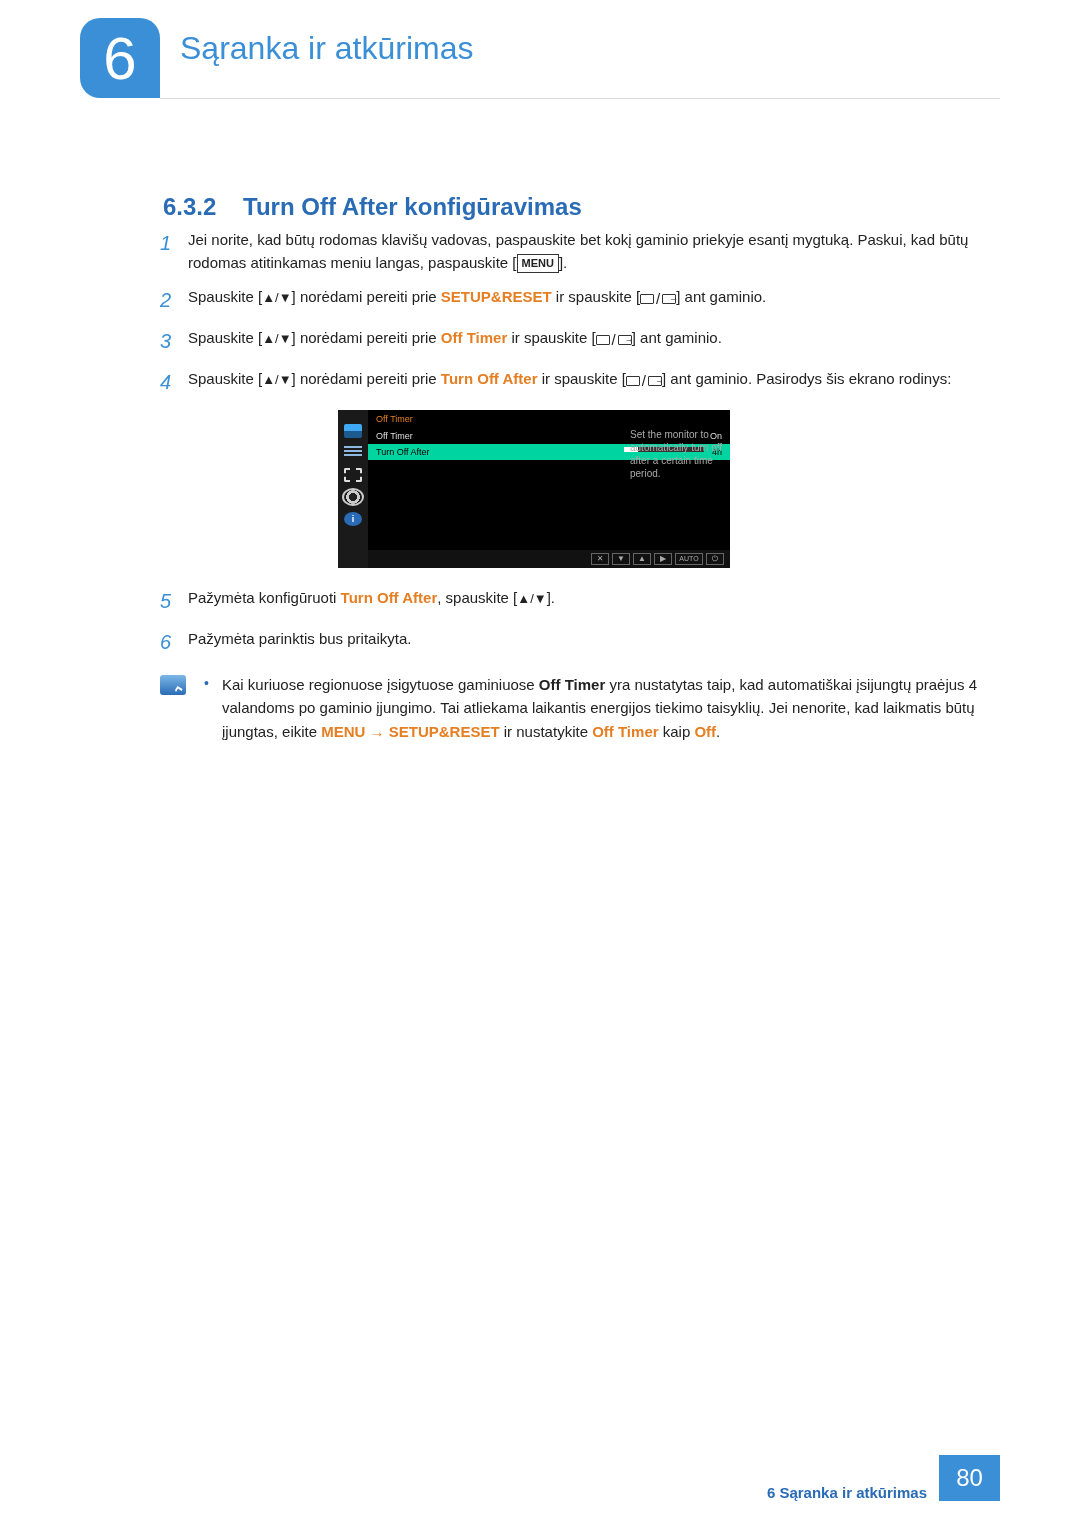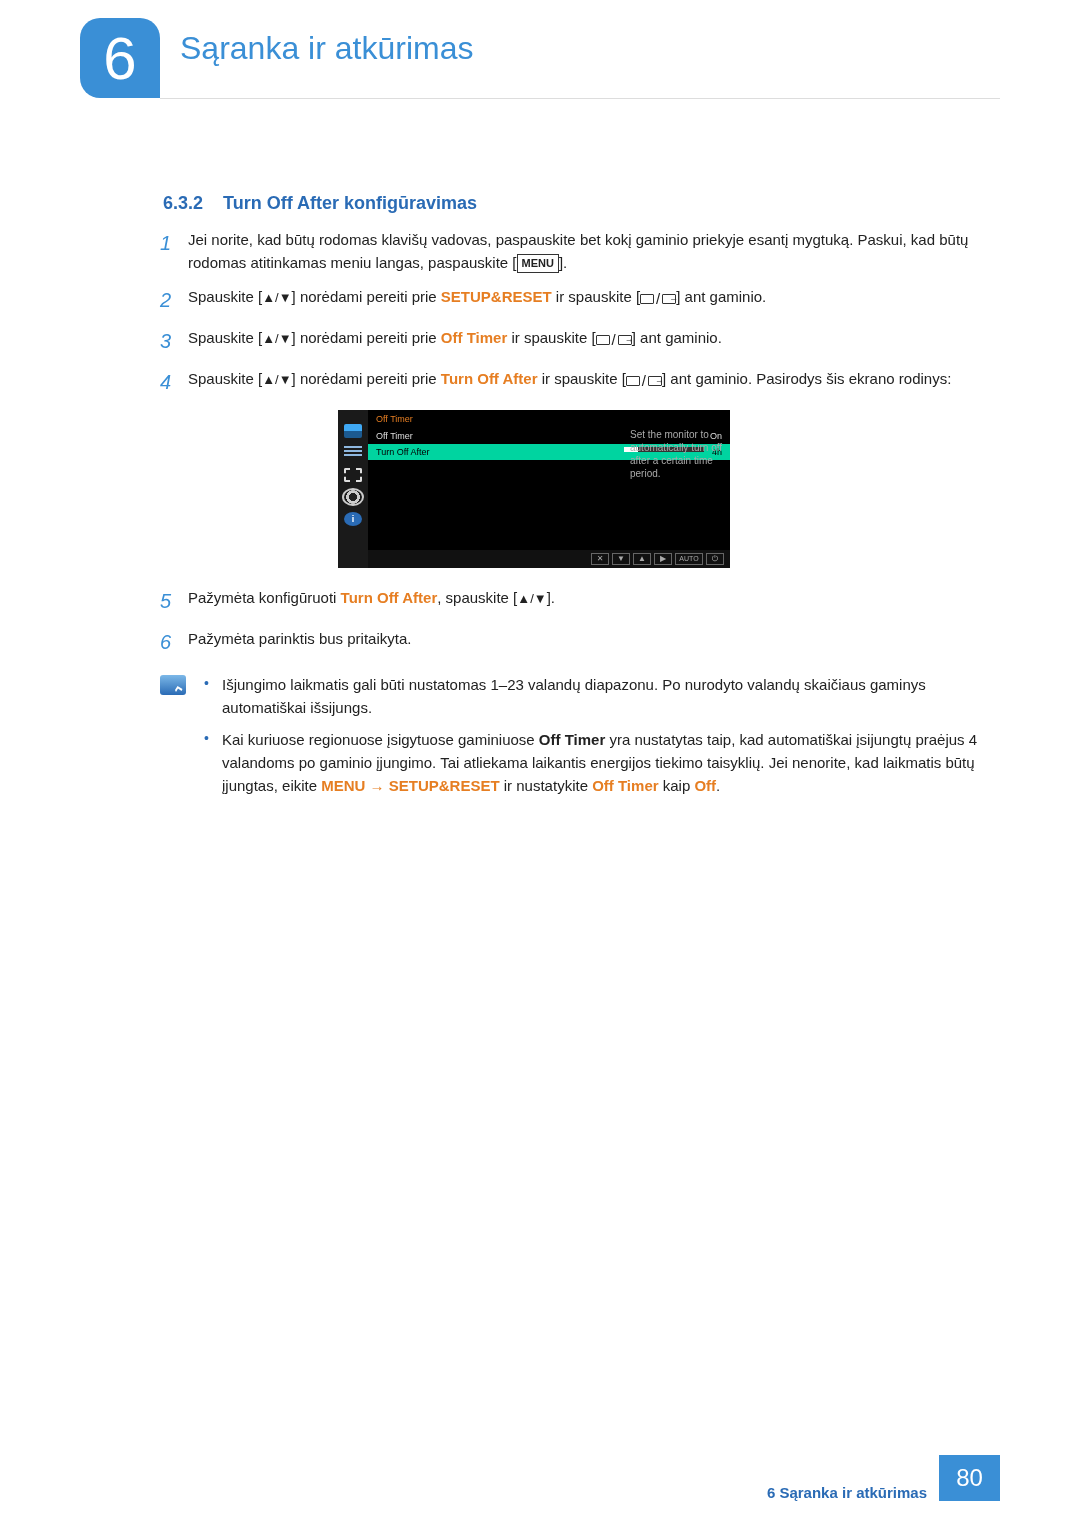--- a/index.html
+++ b/index.html
@@ -42,21 +42,21 @@
     left: 160px;
     right: 80px;
     height: 1px;
     background: #ddd;
   }
   .section-title {
     position: absolute;
     top: 193px;
     left: 163px;
     color: #2a6bb5;
-    font-size: 18px;
+    font-size: 24px;
     font-weight: 600;
   }
   .steps {
     position: absolute;
     top: 228px;
     left: 160px;
     right: 80px;
   }
   .step {
     display: flex;
@@ -345,23 +345,20 @@
     <div class="step-num">6</div>
     <div class="step-body">Pažymėta parinktis bus pritaikyta.</div>
   </div>
 
 </div>
 
 <div class="note-block">
   <div class="note-icon"></div>
   <ul class="note-list">
     <li>
-      <span>Išjungimo laikmatis gali būti nustatomas 1–23 valandų diapazonu. Po nurodyto valandų skaičiaus gaminys automatiškai išsijungs.</span>
-    </li>
-    <li>
       <span>Kai kuriuose regionuose įsigytuose gaminiuose </span><span class="bold">Off Timer</span><span> yra nustatytas taip, kad automatiškai įsijungtų praėjus 4 valandoms po gaminio įjungimo. Tai atliekama laikantis energijos tiekimo taisyklių. Jei nenorite, kad laikmatis būtų įjungtas, eikite </span><span class="orange bold">MENU</span><span class="orange"> → </span><span class="orange bold">SETUP&amp;RESET</span><span> ir nustatykite </span><span class="orange bold">Off Timer</span><span> kaip </span><span class="orange bold">Off</span><span>.</span>
     </li>
   </ul>
 </div>
 
 <div class="footer">
   <span class="footer-text">6 Sąranka ir atkūrimas</span>
   <div class="footer-page">80</div>
 </div>
 

